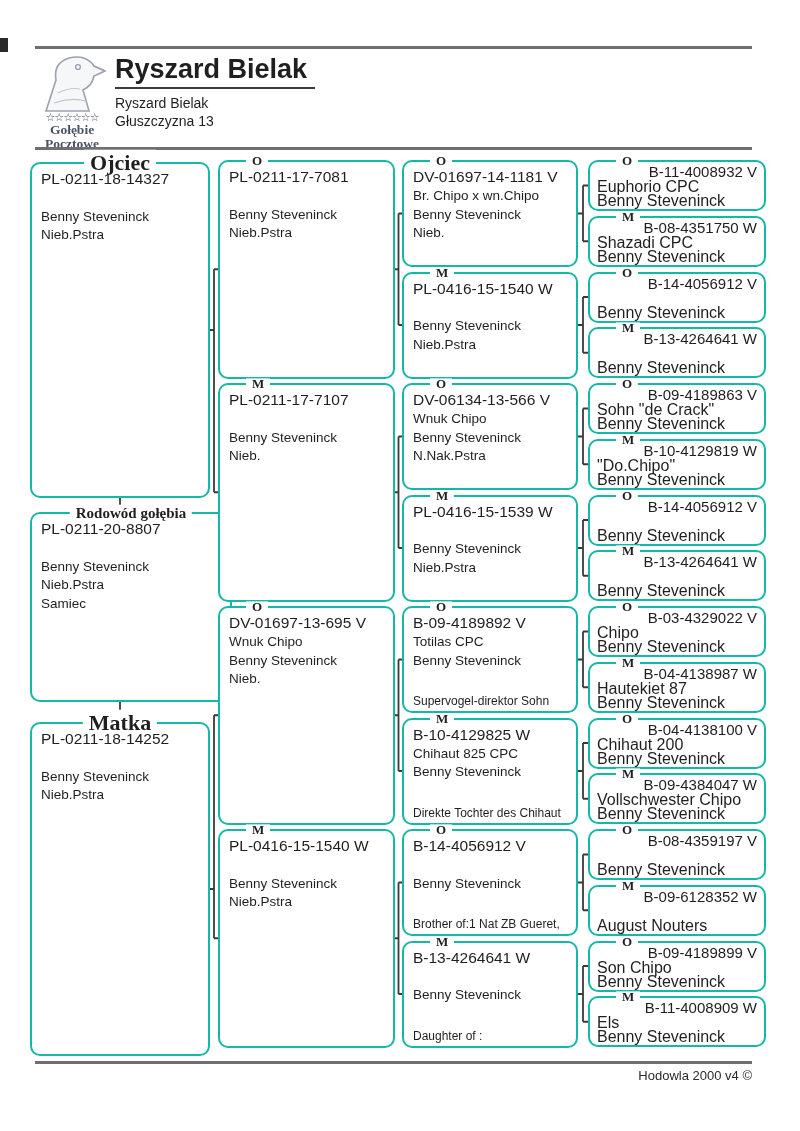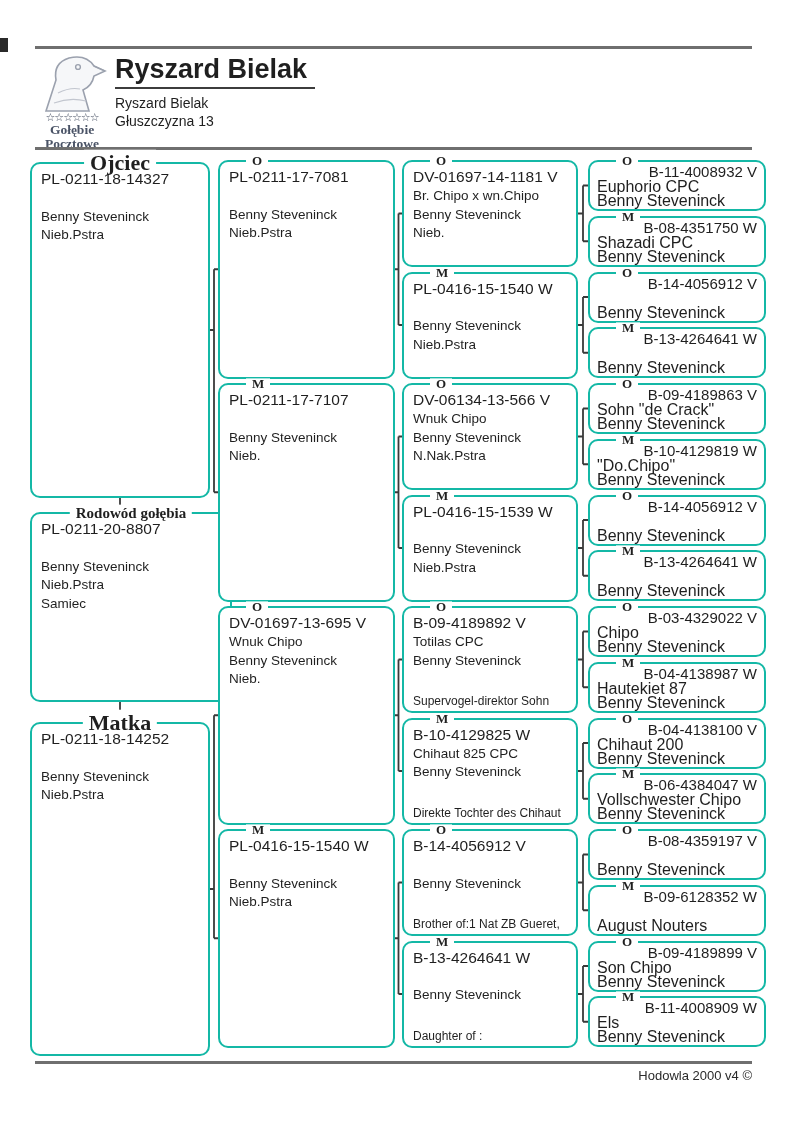--- a/index.html
+++ b/index.html
@@ -294,21 +294,21 @@
         <span class="box-label lab-left lab-sm">O</span>
         <div class="box-body">
           <div class="ring">B-04-4138100 V</div>
           <div class="bline">Chihaut 200</div>
           <div class="bline">Benny Steveninck</div>
         </div>
       </div>
       <div class="pbox v4" style="left: 588px; top: 773.25px; width: 178px; height: 51px;">
         <span class="box-label lab-left lab-sm">M</span>
         <div class="box-body">
-          <div class="ring">B-06-4384047 W</div>
+          <div class="ring">B-09-4384047 W</div>
           <div class="bline">Vollschwester Chipo</div>
           <div class="bline">Benny Steveninck</div>
         </div>
       </div>
       <div class="pbox v4" style="left: 588px; top: 829px; width: 178px; height: 51px;">
         <span class="box-label lab-left lab-sm">O</span>
         <div class="box-body">
           <div class="ring">B-08-4359197 V</div>
           <div class="bline"></div>
           <div class="bline">Benny Steveninck</div>

